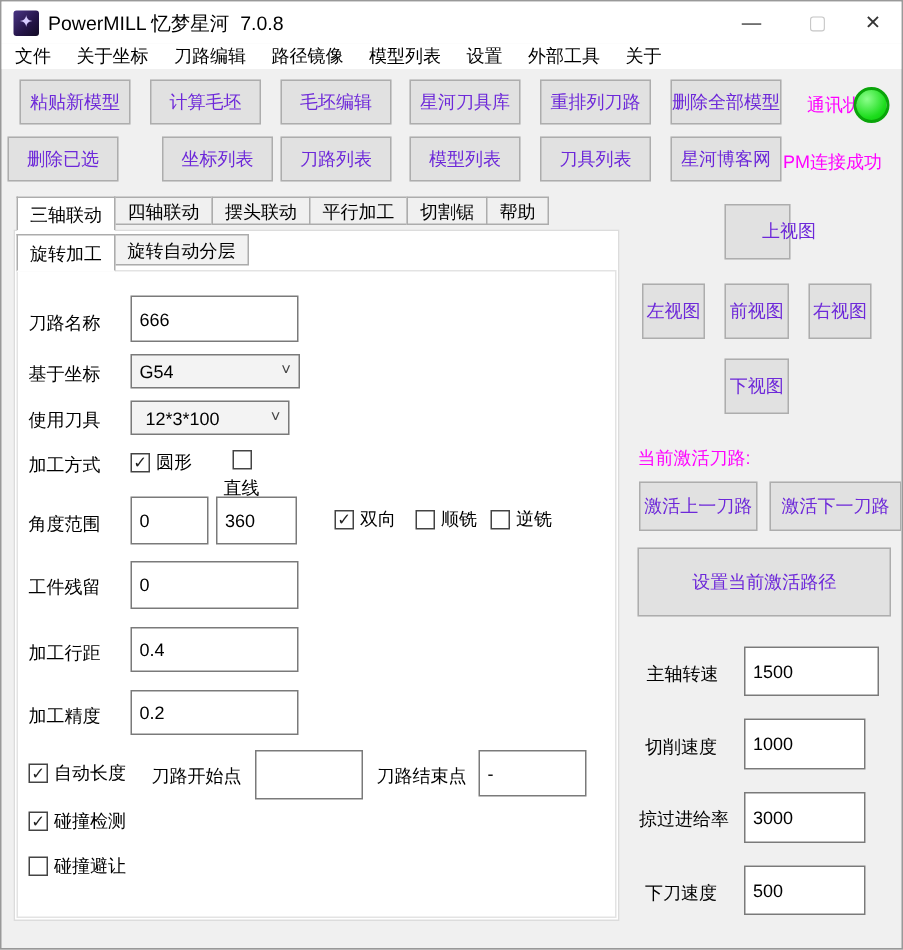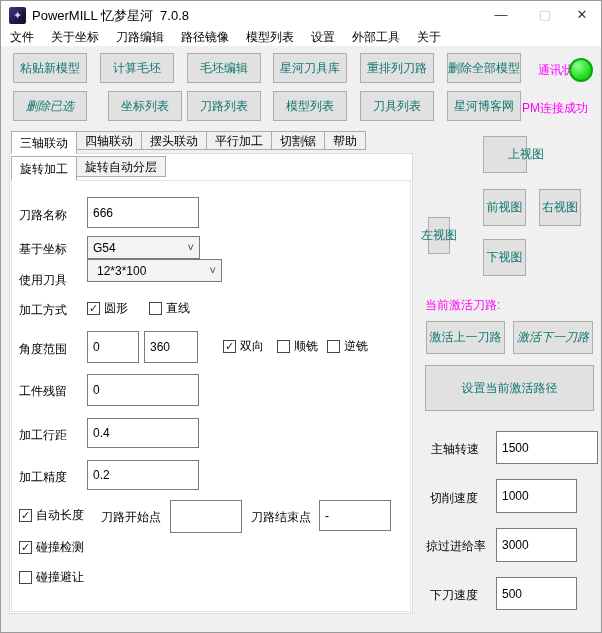--- a/index.html
+++ b/index.html
@@ -20,21 +20,21 @@
   .win-btn { position:absolute; top:0; height:28px; text-align:center; line-height:28px; font-size:13px; color:#333; }
   .win-min { left:483px; width:34px; }
   .win-max { left:527px; width:34px; color:#c8c8c8; }
   .win-close { left:562px; width:38px; }
   .menubar { position:absolute; left:0; top:28px; width:100%; height:17px; background:#fff;
     display:flex; gap:17px; padding-left:9px; align-items:center; }
   .menu-item { line-height:17px; }
   .tbtn, .btn {
     position:absolute; background:#e1e1e1; border:1px solid #adadad;
     display:flex; align-items:center; justify-content:center;
-    font-size:12px; color:#0f766e; cursor:default; white-space:nowrap;
+    font-size:12px; color:#6d28d9; cursor:default; white-space:nowrap;
   }
   .tbtn { width:74px; height:30px; }
   .magenta { position:absolute; color:#ff00ff; font-size:12px; white-space:nowrap; }
   .status-circle {
     position:absolute; left:568px; top:57px; width:24px; height:24px; border-radius:50%;
     background:radial-gradient(circle at 35% 30%, #8cff8c, #1ddd1d 65%, #0bc40b);
     border:2px solid #0aa50a;
   }
   .tabs { position:absolute; left:10px; top:130px; height:23px; display:flex; align-items:flex-start; z-index:4; }
   .tab {
@@ -94,21 +94,21 @@
 
   <div class="tbtn" style="left:12px; top:52px;">粘贴新模型</div>
   <div class="tbtn" style="left:99px; top:52px;">计算毛坯</div>
   <div class="tbtn" style="left:186px; top:52px;">毛坯编辑</div>
   <div class="tbtn" style="left:272px; top:52px;">星河刀具库</div>
   <div class="tbtn" style="left:359px; top:52px;">重排列刀路</div>
   <div class="tbtn" style="left:446px; top:52px;">删除全部模型</div>
   <span class="magenta" style="left:521px; top:61px;padding-left:16px;">通讯状态</span>
   <span class="status-circle"></span>
 
-  <div class="tbtn" style="left:12px; top:90px;font-style:italic;">删除已选</div>
+  <div class="tbtn" style="left:4px; top:90px;">删除已选</div>
   <div class="tbtn" style="left:107px; top:90px;">坐标列表</div>
   <div class="tbtn" style="left:186px; top:90px;">刀路列表</div>
   <div class="tbtn" style="left:272px; top:90px;">模型列表</div>
   <div class="tbtn" style="left:359px; top:90px;">刀具列表</div>
   <div class="tbtn" style="left:446px; top:90px;">星河博客网</div>
   <span class="magenta" style="left:521px; top:99px;">PM连接成功</span>
 
   <div class="tabs">
     <div class="tab active">三轴联动</div>
     <div class="tab">四轴联动</div>
@@ -131,31 +131,31 @@
   <div class="btn" style="left:283px; top:201px; width:88px; height:27px;">重排列刀路</div>
 
   <span class="lbl" style="left:18px; top:240px;">基于坐标</span>
   <div class="combo" style="left:86px; top:235px; width:113px; height:23px;">
     <span>G54</span>
     <span class="combo-arrow">˅</span>
   </div>
   <div class="btn" style="left:284px; top:242px; width:87px; height:27px;">刷新</div>
 
   <span class="lbl" style="left:18px; top:271px;">使用刀具</span>
-  <div class="combo" style="left:86px; top:258px; width:135px; height:23px;padding-left:9px;">
+  <div class="combo" style="left:86px; top:266px; width:106px; height:23px;padding-left:9px;">
     <span>12*3*100</span>
     <span class="combo-arrow">˅</span>
   </div>
 
   <span class="lbl" style="left:18px; top:301px;">加工方式</span>
   <span class="cb" style="left:86px; top:299px;">
     <span class="cbox checked"></span>
     <span>圆形</span>
   </span>
-  <span class="cb" style="left:148px; top:299px;">
+  <span class="cb" style="left:148px; top:299px;flex-direction:column;">
     <span class="cbox"></span>
     <span>直线</span>
   </span>
 
   <span class="lbl" style="left:18px; top:340px;">角度范围</span>
   <input class="tin" style="left: 86px; top: 330px; width: 52px; height: 32px;" value="0">
   <input class="tin" style="left: 143px; top: 330px; width: 54px; height: 32px;" value="360">
   <span class="cb" style="left:222px; top:337px;">
     <span class="cbox checked"></span>
     <span>双向</span>
@@ -192,32 +192,32 @@
     <span>碰撞检测</span>
   </span>
   <span class="cb" style="left:18px; top:568px;">
     <span class="cbox"></span>
     <span>碰撞避让</span>
   </span>
 
   <div class="btn" style="left:146px; top:549px; width:110px; height:54px;">执行</div>
 
   <div class="btn" style="left:482px; top:135px; width:43px; height:37px;padding-left:42px;">上视图</div>
-  <div class="btn" style="left:427px; top:188px; width:22px; height:37px;margin-top:28px;">左视图</div>
+  <div class="btn" style="left:427px; top:188px; width:42px; height:37px;">左视图</div>
   <div class="btn" style="left:482px; top:188px; width:43px; height:37px;">前视图</div>
   <div class="btn" style="left:538px; top:188px; width:42px; height:37px;">右视图</div>
   <div class="btn" style="left:482px; top:238px; width:43px; height:37px;">下视图</div>
 
   <span class="magenta" style="left:424px; top:296px;">当前激活刀路:</span>
   <div class="btn" style="left:425px; top:320px; width:79px; height:33px;">激活上一刀路</div>
-  <div class="btn" style="left:512px; top:320px; width:80px; height:33px;font-style:italic;">激活下一刀路</div>
+  <div class="btn" style="left:512px; top:320px; width:88px; height:33px;">激活下一刀路</div>
   <div class="btn" style="left:424px; top:364px; width:169px; height:46px;">设置当前激活路径</div>
 
   <span class="lbl" style="left:430px; top:440px;">主轴转速</span>
-  <input class="tin" style="left: 495px; top: 430px; width: 102px; height: 33px;" value="1500">
+  <input class="tin" style="left: 495px; top: 430px; width: 90px; height: 33px;" value="1500">
 
   <span class="lbl" style="left:429px; top:489px;">切削速度</span>
   <input class="tin" style="left: 495px; top: 478px; width: 81px; height: 34px;" value="1000">
 
   <span class="lbl" style="left:425px; top:537px;">掠过进给率</span>
   <input class="tin" style="left: 495px; top: 527px; width: 81px; height: 34px;" value="3000">
 
   <span class="lbl" style="left:429px; top:586px;">下刀速度</span>
   <input class="tin" style="left: 495px; top: 576px; width: 81px; height: 33px;" value="500">
 

